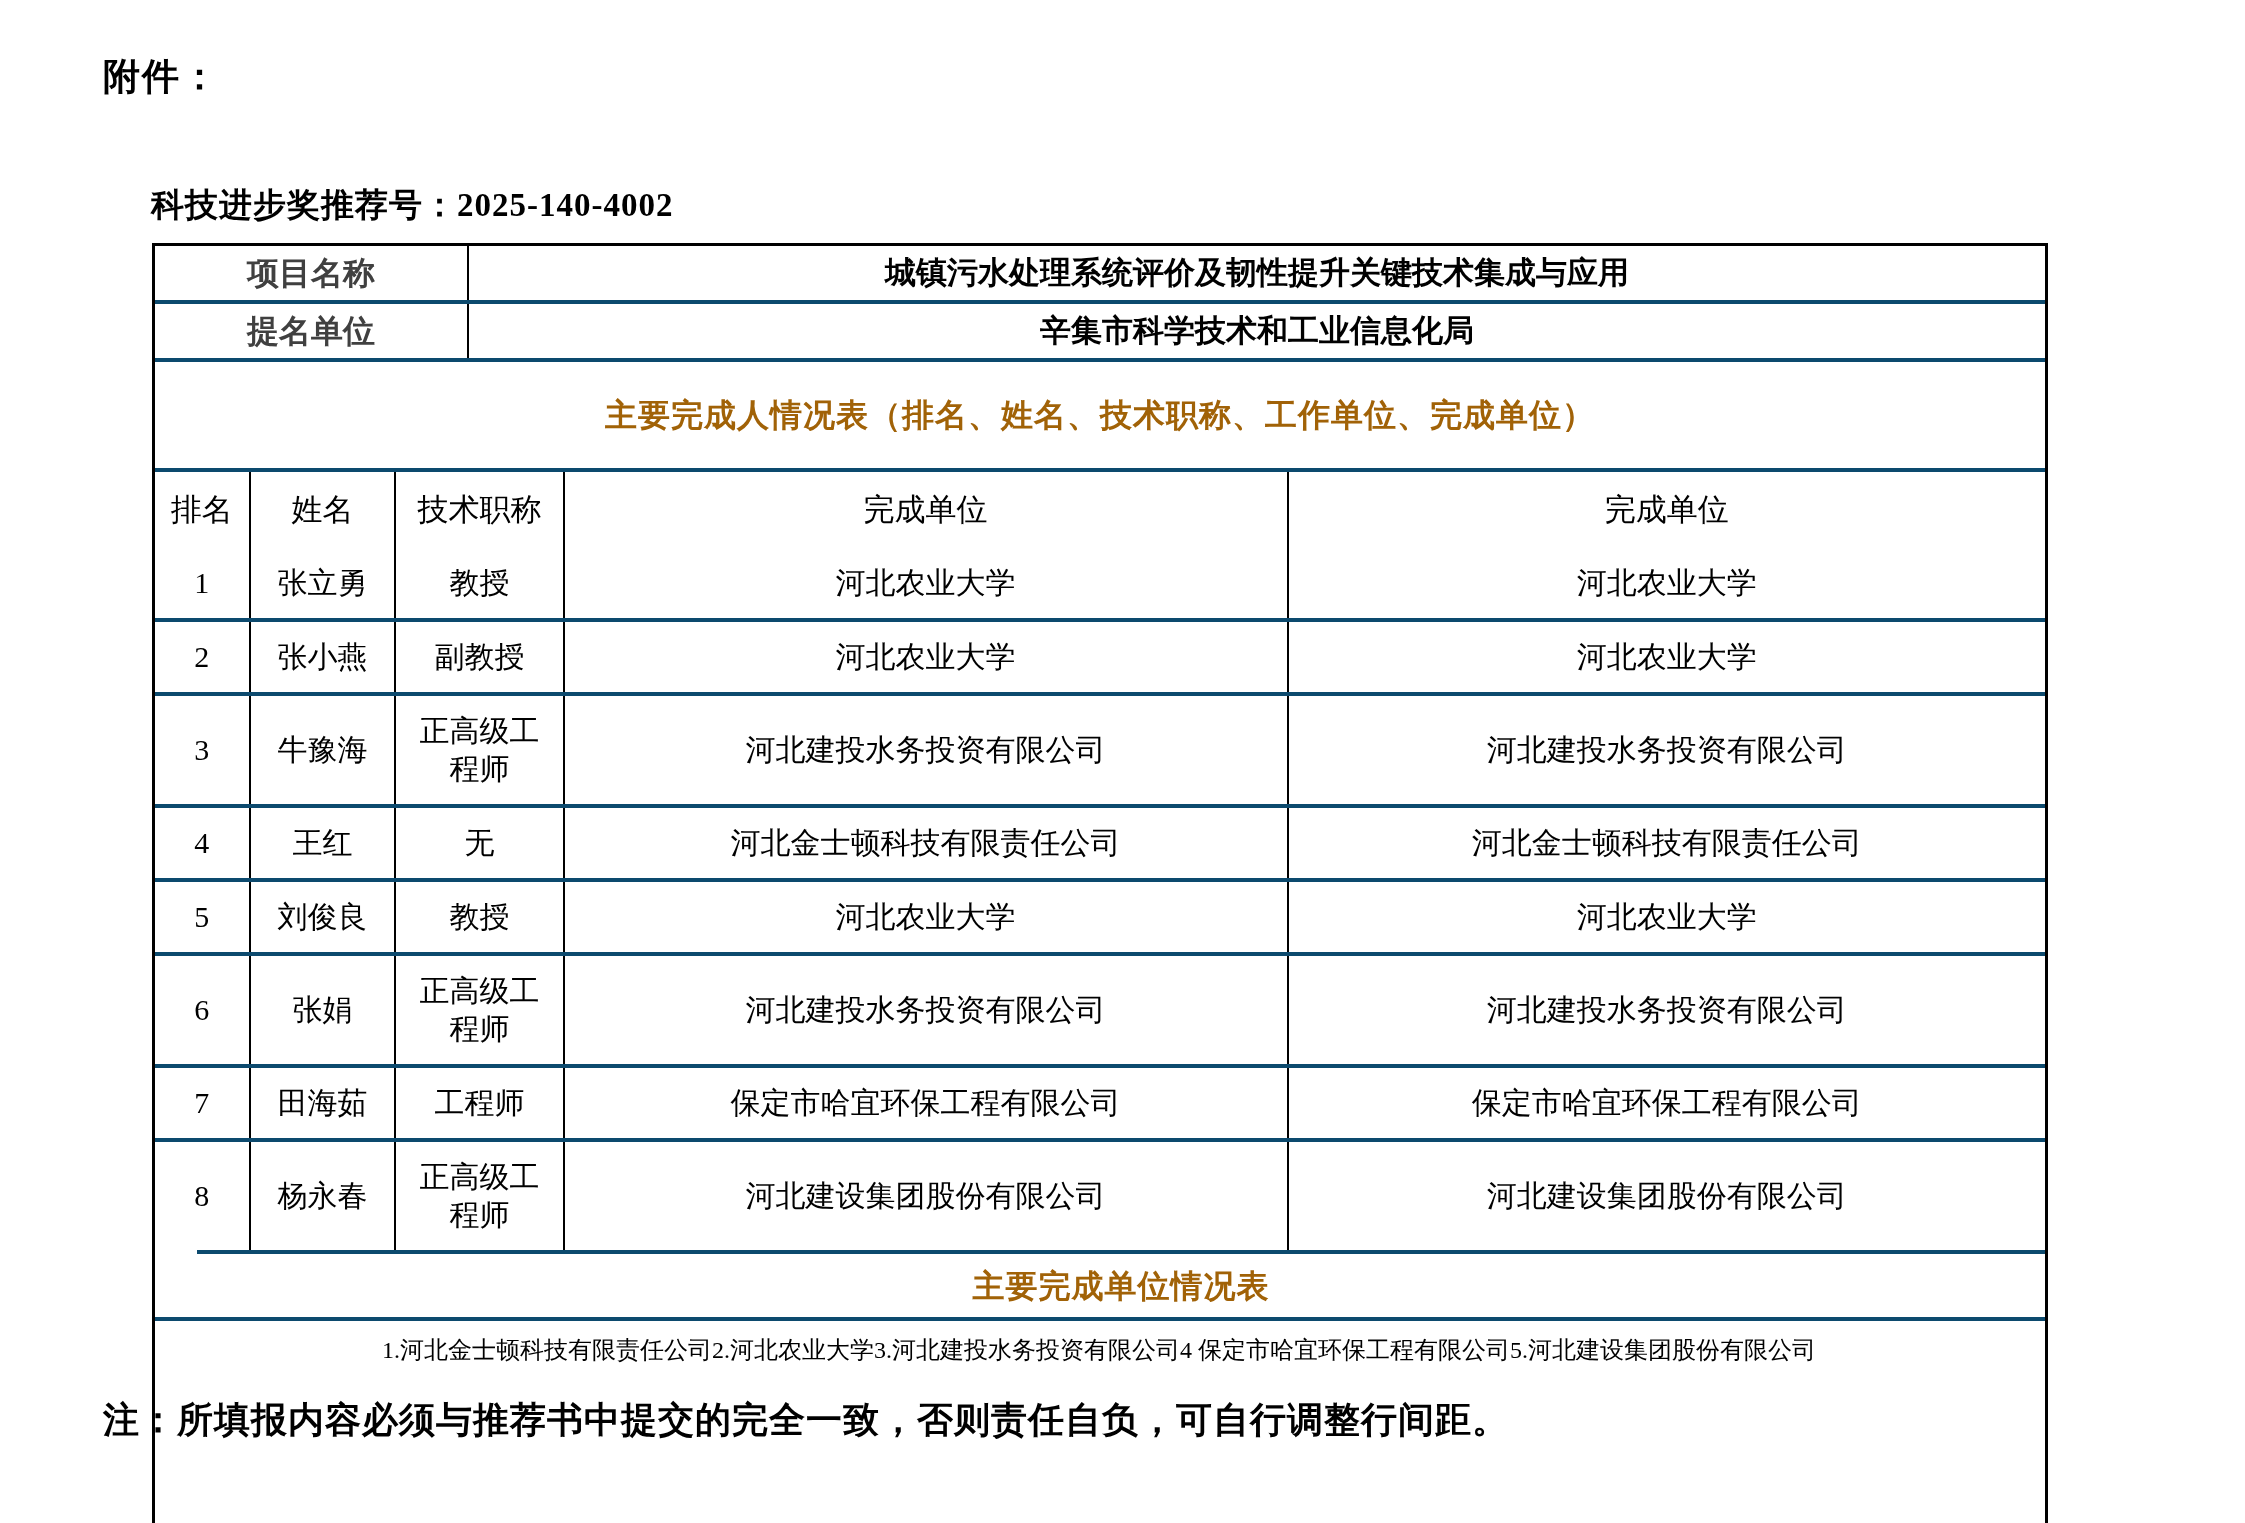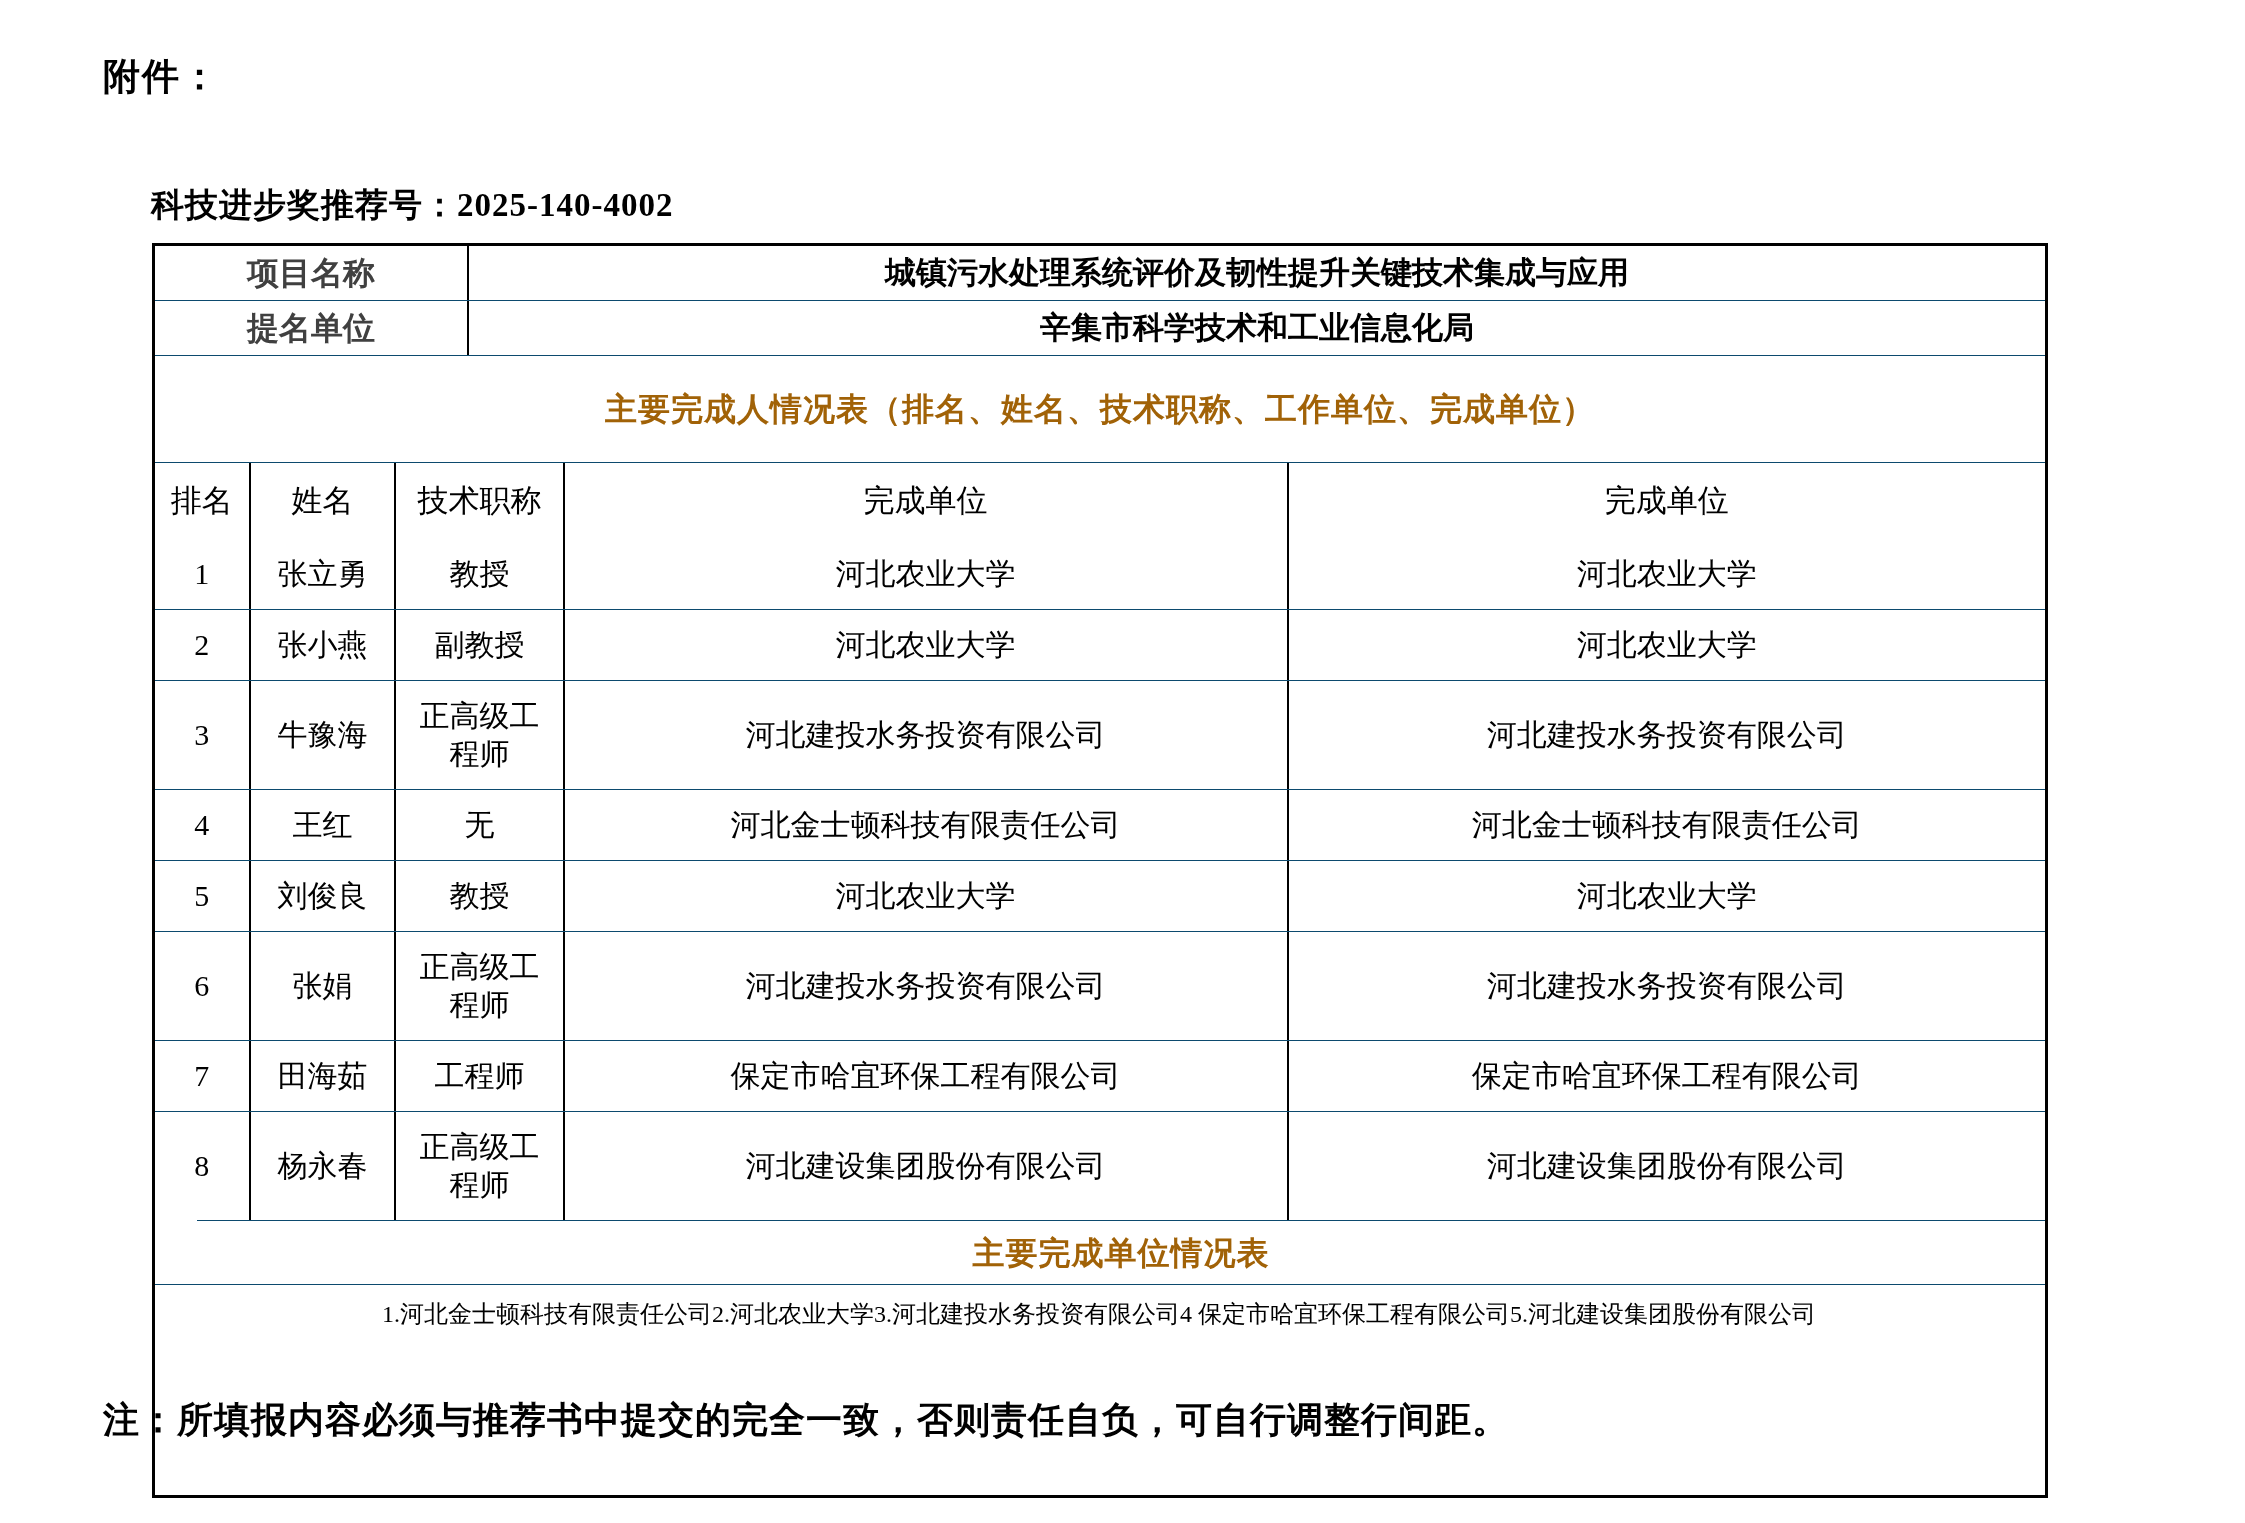--- a/index.html
+++ b/index.html
@@ -19,21 +19,21 @@
     position:absolute;left:103px;top:183px;
     font-size:33px;font-weight:bold;letter-spacing:1px;margin-left:48px;
   }
   .rec-line .rec-num{font-weight:bold;}
   .tbl{
     position:absolute;left:152px;top:243px;width:1896px;
     border:3px solid #000;box-sizing:border-box;
     display:flex;flex-direction:column;
     background:#fff;
   }
-  .row{display:flex;flex-direction:row;align-items:stretch;border-top:1px solid #0c4a6e;}
+  .row{display:flex;flex-direction:row;align-items:stretch;border-top:4px solid #0c4a6e;}
   .row:first-child{border-top:none;}
   .cell{
     border-left:2px solid #000;
     display:flex;align-items:center;justify-content:center;
     text-align:center;box-sizing:border-box;
     font-size:30px;line-height:38px;
     padding:6px 10px;
     word-break:break-all;
   }
   .cell:first-child{border-left:none;}

